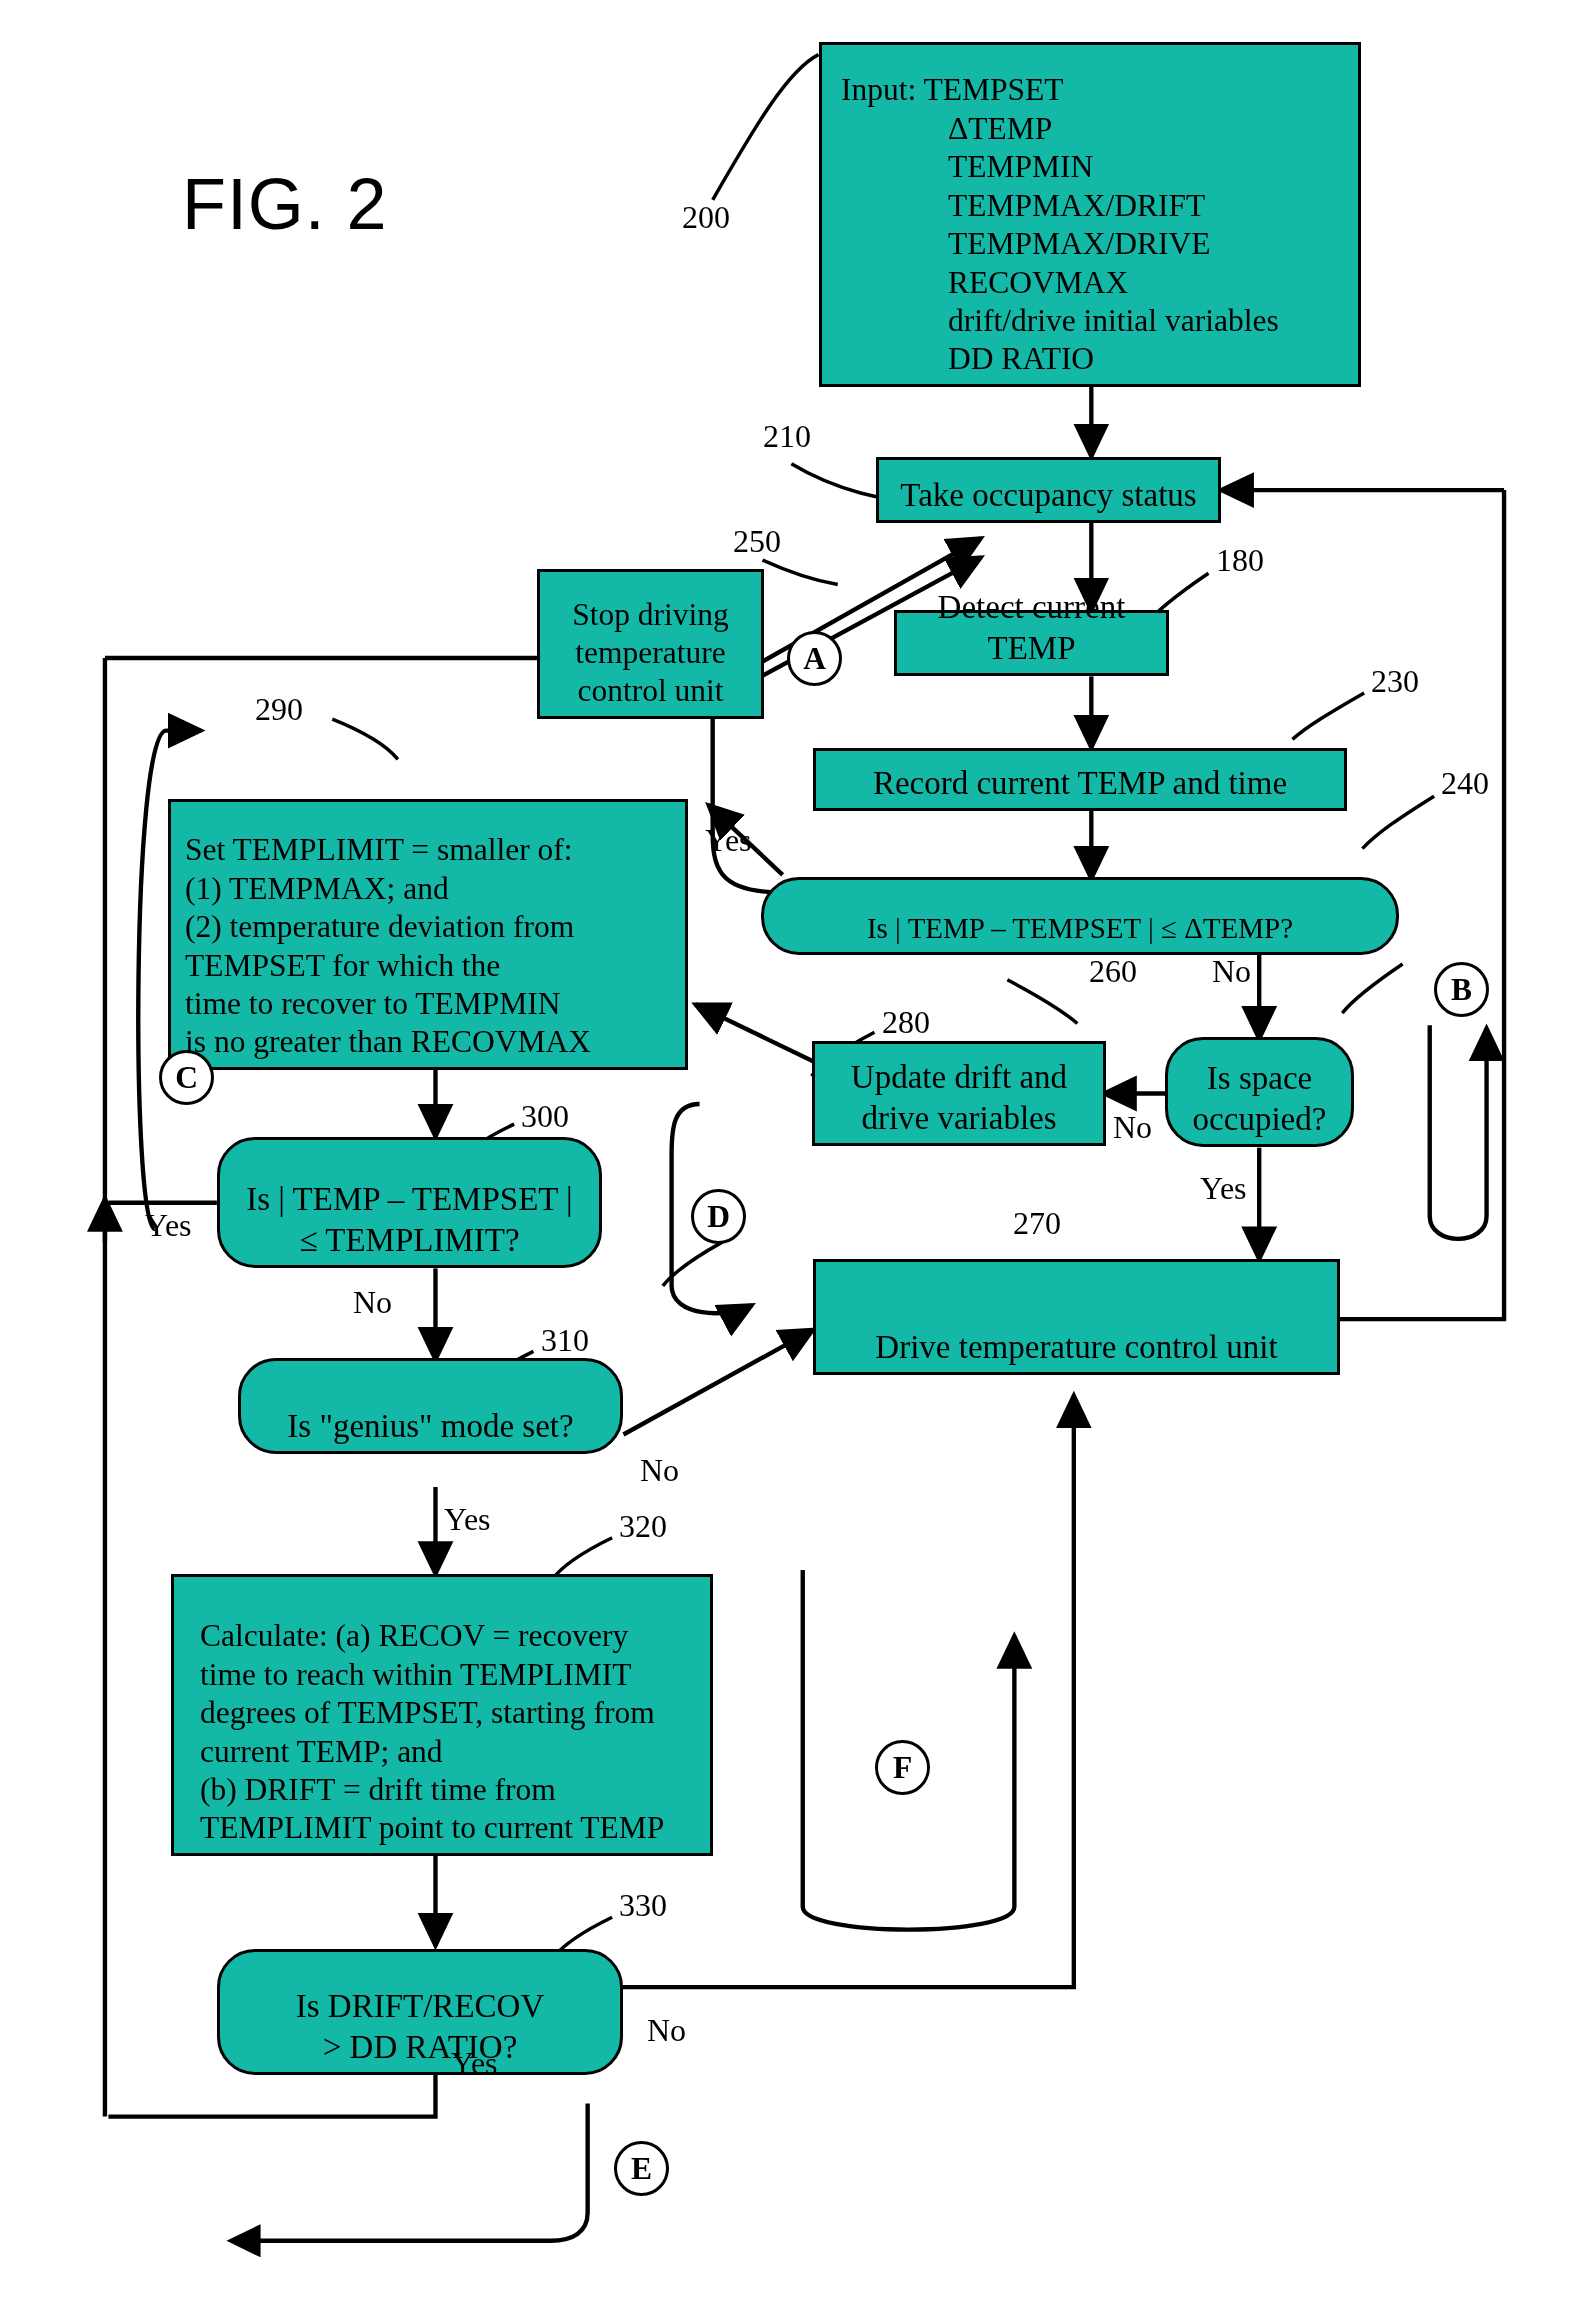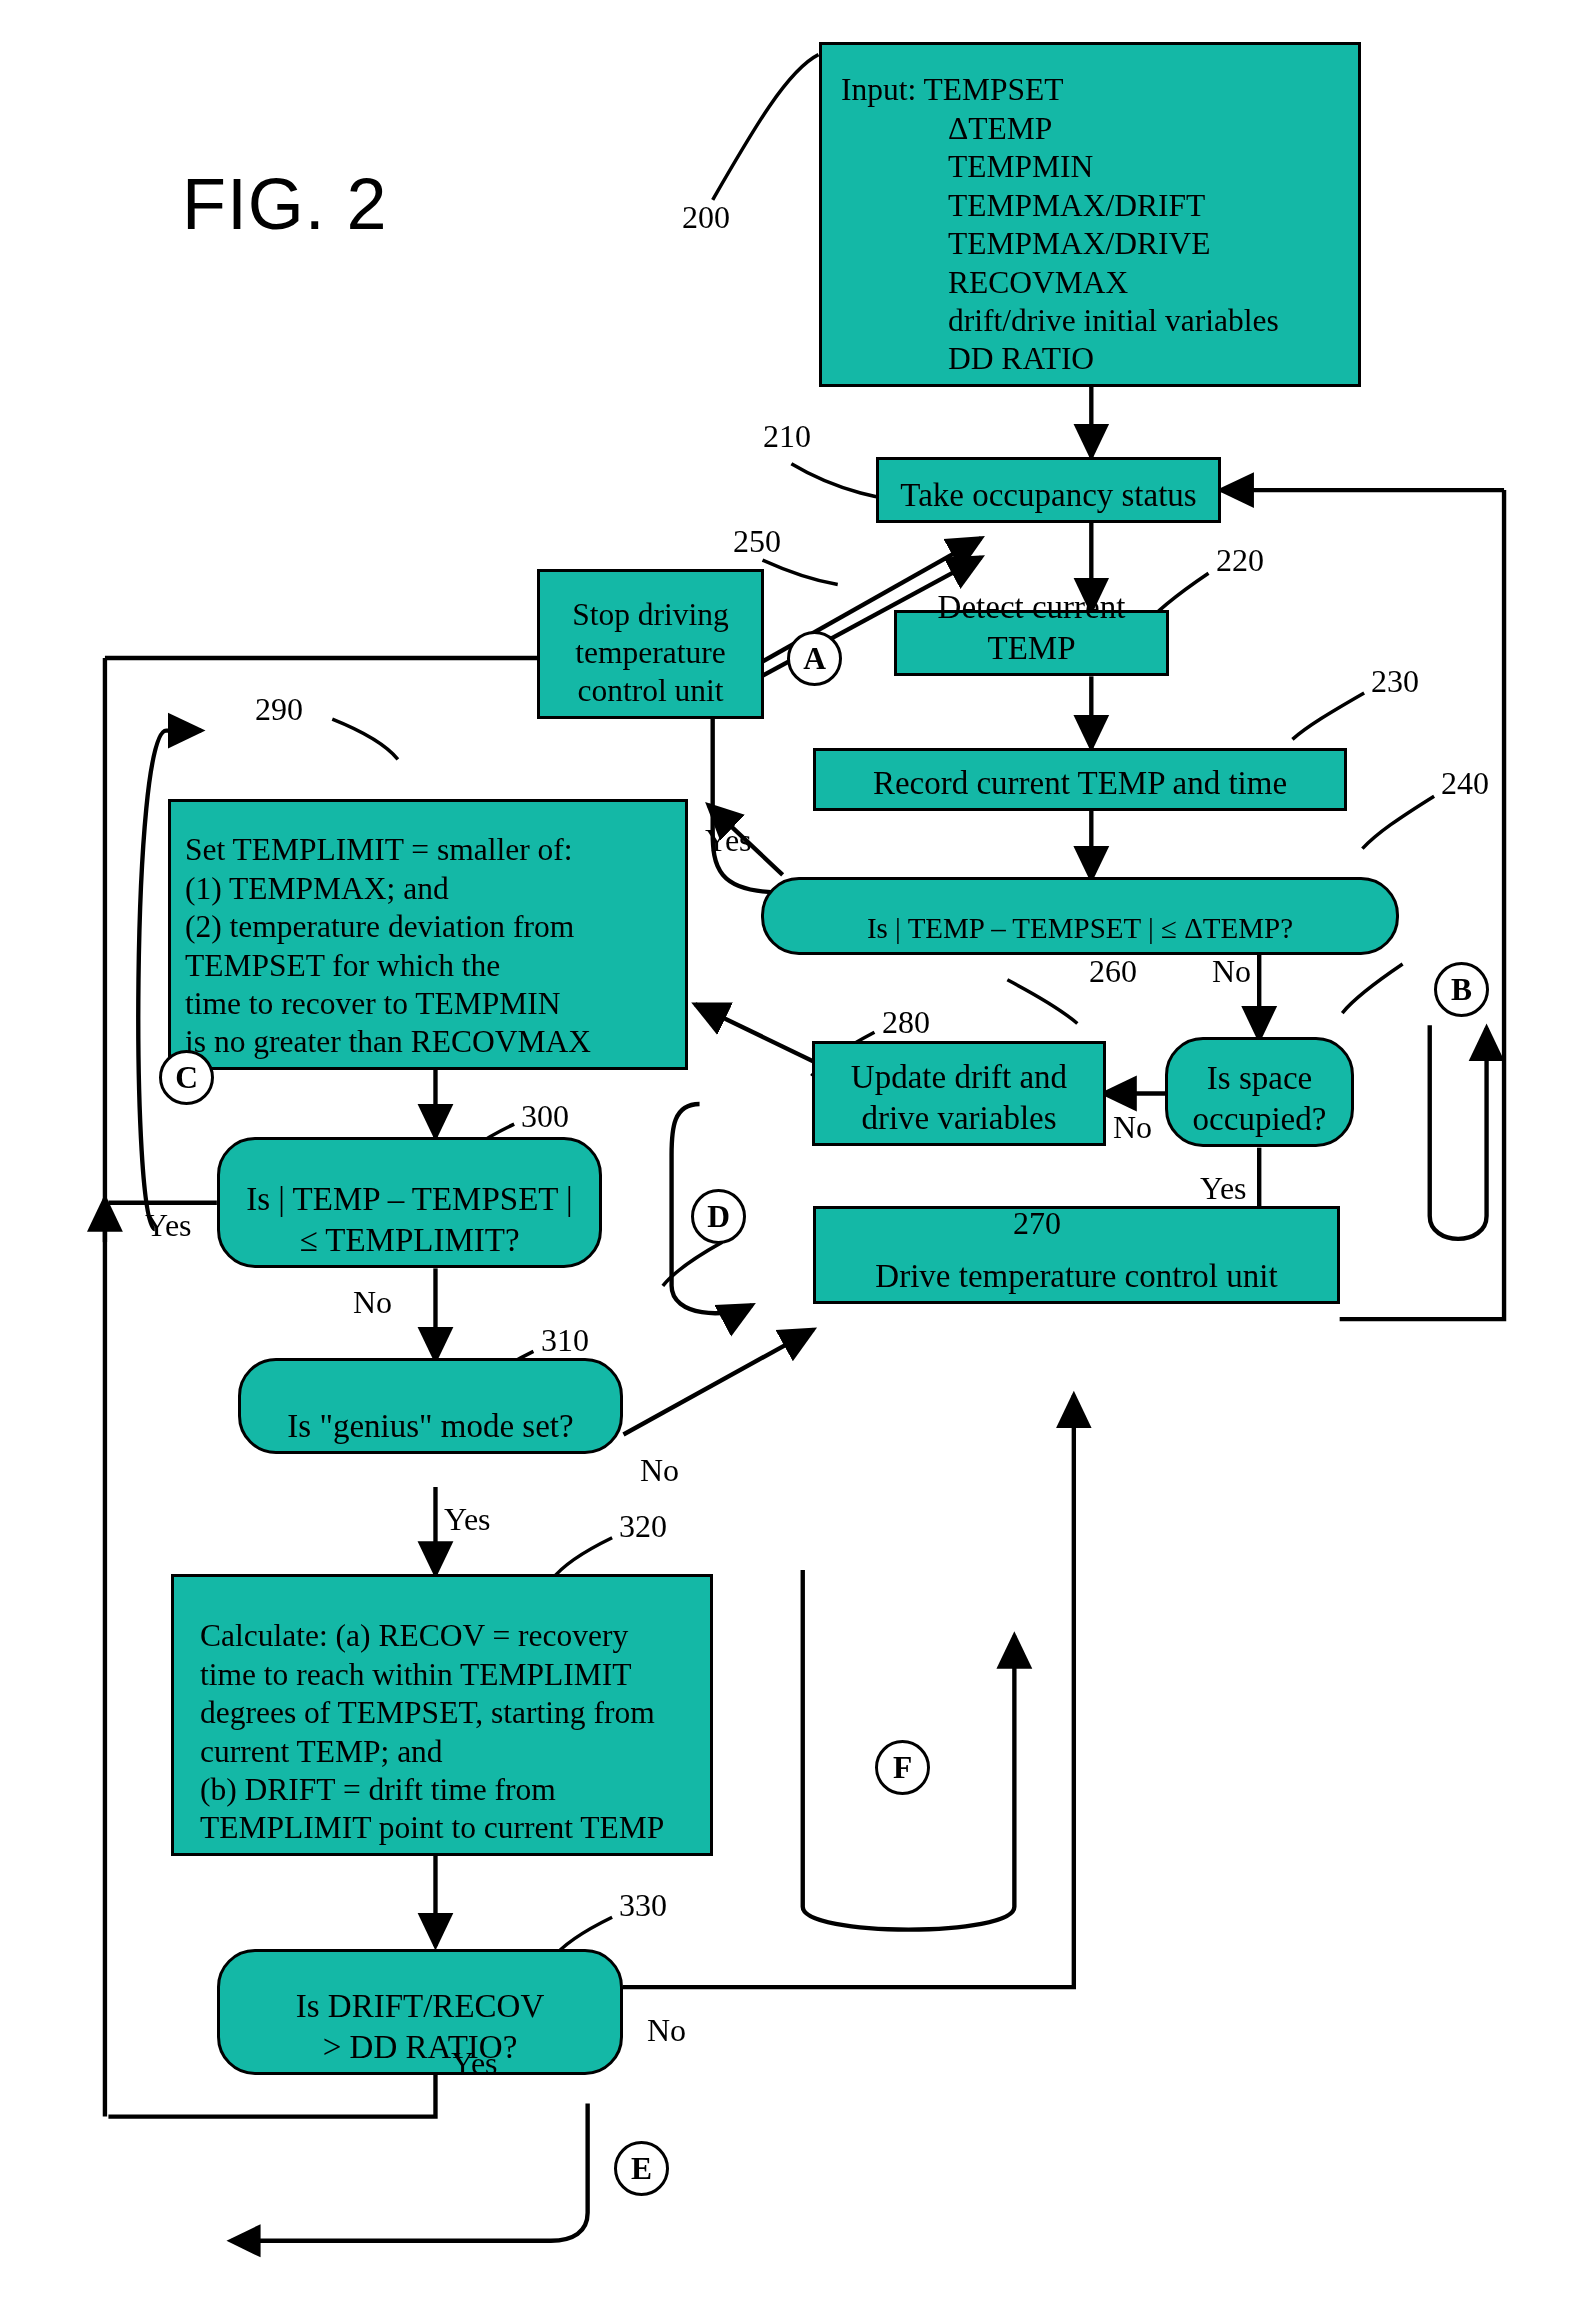--- a/index.html
+++ b/index.html
@@ -150,21 +150,21 @@
   </div>
 
   <div class="node rect" style="left:537px;top:569px;width:227px;height:150px;font-size:31.5px;">
     <div class="inner">Stop driving temperature control unit</div>
   </div>
 
   <div class="node pill" style="left:1165px;top:1037px;width:189px;height:110px;font-size:33px;">
     <div class="inner">Is space occupied?</div>
   </div>
 
-  <div class="node rect" style="left:813px;top:1206px;width:527px;height:98px;font-size:33px;">
+  <div class="node rect" style="left:813px;top:1259px;width:527px;height:116px;font-size:33px;">
     <div class="inner">Drive temperature control unit</div>
   </div>
 
   <div class="node rect" style="left:812px;top:1041px;width:294px;height:105px;font-size:33px;">
     <div class="inner">Update drift and drive variables</div>
   </div>
 
   <div class="node rect txtleft" style="left:168px;top:754px;width:520px;height:271px;font-size:31.5px;margin-top:45px;">
     <div class="inner" style="padding-left:14px;">
       <div>Set TEMPLIMIT = smaller of:</div>
@@ -200,21 +200,21 @@
 
   <div class="node pill" style="left:217px;top:1949px;width:406px;height:126px;font-size:33px;">
     <div class="inner">
       <div>Is  DRIFT/RECOV</div>
       <div>&gt; DD RATIO?</div>
     </div>
   </div>
 
   <div class="refnum" style="left:682px;top:199px;">200</div>
   <div class="refnum" style="left:763px;top:418px;">210</div>
-  <div class="refnum" style="left:1216px;top:542px;">220</div>
+  <div class="refnum" style="left:1216px;top:542px;">180</div>
   <div class="refnum" style="left:1371px;top:663px;">230</div>
   <div class="refnum" style="left:1441px;top:765px;">240</div>
   <div class="refnum" style="left:733px;top:523px;">250</div>
   <div class="refnum" style="left:1089px;top:953px;">260</div>
   <div class="refnum" style="left:1013px;top:1205px;">270</div>
   <div class="refnum" style="left:882px;top:1004px;">280</div>
   <div class="refnum" style="left:255px;top:691px;">290</div>
   <div class="refnum" style="left:521px;top:1098px;">300</div>
   <div class="refnum" style="left:541px;top:1322px;">310</div>
   <div class="refnum" style="left:619px;top:1508px;">320</div>

